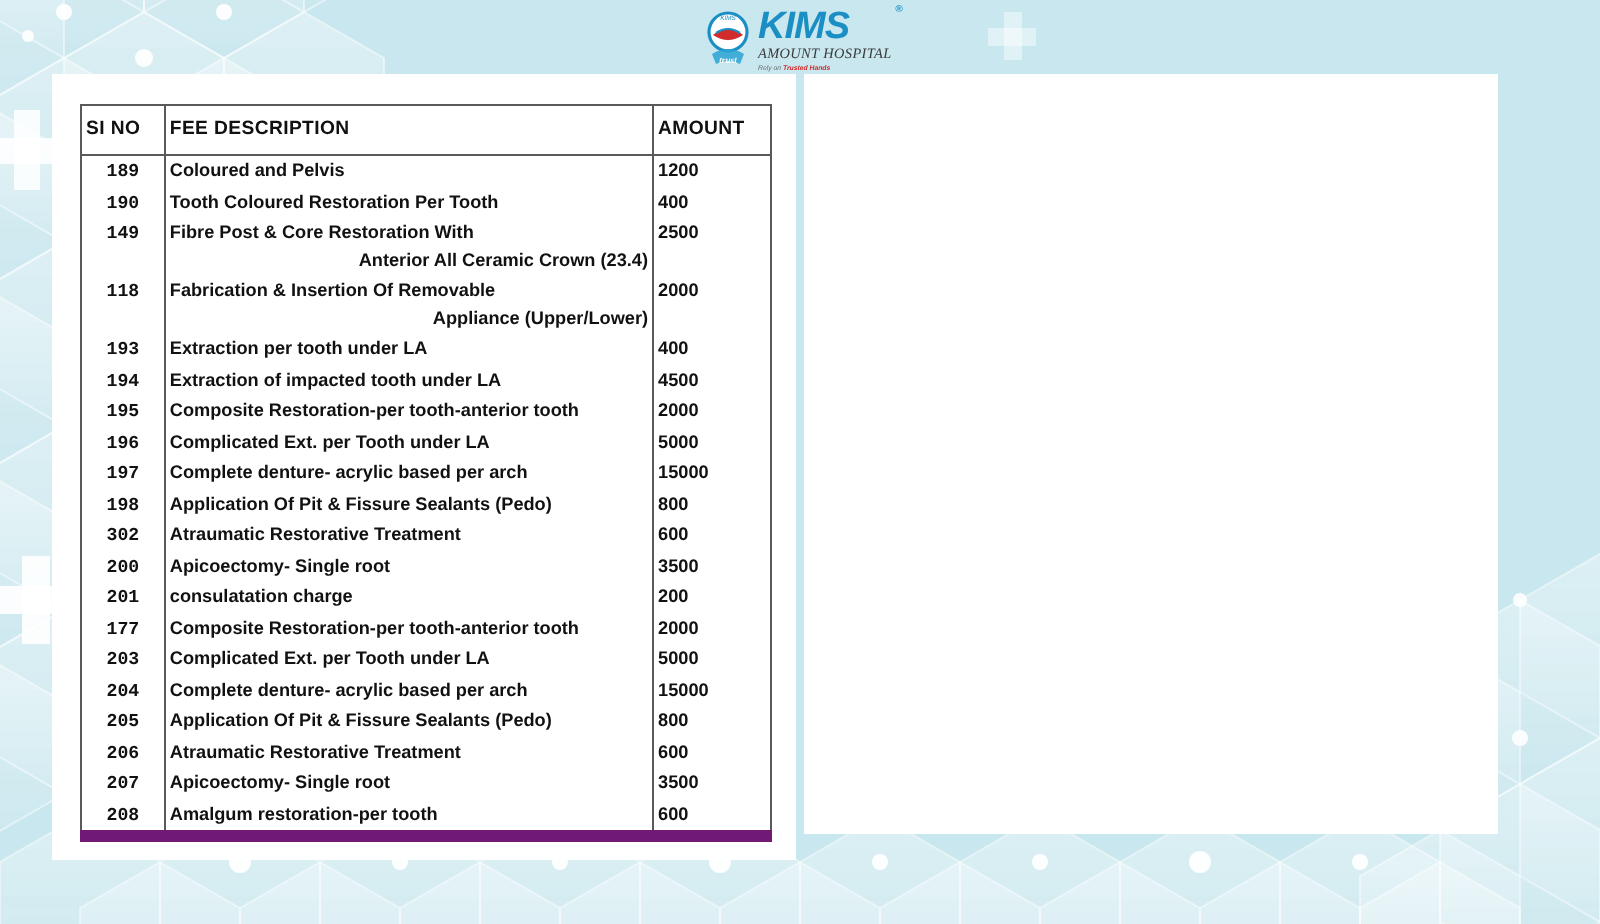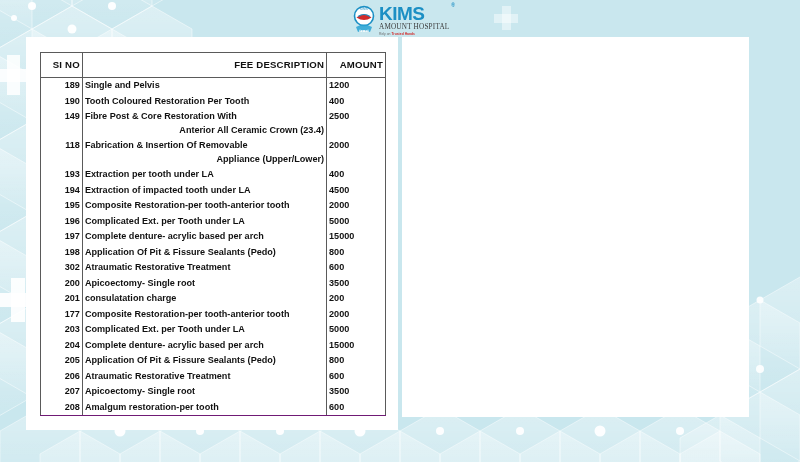--- a/index.html
+++ b/index.html
@@ -47,21 +47,21 @@
     position: absolute;
     background: #ffffff;
   }
   #panel-left  { left: 26px;  top: 37px; width: 372px; height: 393px; }
   #panel-right { left: 402px; top: 37px; width: 347px; height: 380px; }
 
   
   #logo {
     position: absolute; left: 352px; top: 4px;
     width: 96px; height: 32px;
-    display: flex; align-items: center; gap: 3px;
+    display: flex; align-items: center; gap: 3px; font-style: italic;
   }
   #logo-mark { width: 24px; height: 30px; flex: 0 0 24px; position: relative; }
   #logo-text { display: flex; flex-direction: column; line-height: 1; }
   #logo-kims {
     font-family: "Liberation Sans", sans-serif;
     font-weight: bold; font-size: 19px; color: #1b8fc4;
     letter-spacing: -0.5px; position: relative;
   }
   #logo-reg { font-size: 5px; vertical-align: super; position: absolute; top: -1px; right: -5px; color:#1b8fc4;}
   #logo-sub {
@@ -84,39 +84,39 @@
     font-family: "Liberation Sans", sans-serif;
   }
   #fee-table th, #fee-table td {
     border: 1px solid #5a5a5a;
     color: #111;
     vertical-align: top;
   }
   #fee-table thead th {
     font-size: 9.6px;
     font-weight: bold;
-    text-align: right;
+    text-align: left;
     padding: 6px 2px 7px;
     letter-spacing: 0.2px;
   }
   .col-sl   { width: 42px; }
   .col-desc { width: 245px; }
   .col-amt  { width: 59px; }
 
   #fee-table tbody td {
     font-size: 9.1px;
     font-weight: bold;
     padding: 1px 2px 1px;
     height: 15px;
     line-height: 13.5px;
     border-top: none;
     border-bottom: none;
   }
-  #fee-table tbody tr:last-child td { border-bottom: 1px solid #701a75; }
-  td.c-sl   { text-align: right; }
+  #fee-table tbody tr:last-child td { border-bottom: 6px solid #701a75; }
+  td.c-sl   { text-align: center; font-family: Liberation Mono, monospace; }
   td.c-desc { text-align: left; padding-left: 7px; }
   td.c-amt  { text-align: left; }
   td.c-desc .line2 { display: block; text-align: right; }
 </style>
 </head>
 <body>
 
 <div class="bg">
   <svg viewBox="0 0 800 462" xmlns="http://www.w3.org/2000/svg">
     <defs>
@@ -257,21 +257,21 @@
   <thead>
     <tr>
       <th>SI NO</th>
       <th>FEE DESCRIPTION</th>
       <th>AMOUNT</th>
     </tr>
   </thead>
   <tbody id="fee-table-body">
       <tr>
         <td class="c-sl">189</td>
-        <td class="c-desc"><span>Single and Pelvis</span></td>
+        <td class="c-desc"><span>Coloured and Pelvis</span></td>
         <td class="c-amt">1200</td>
       </tr>
       <tr>
         <td class="c-sl">190</td>
         <td class="c-desc"><span>Tooth Coloured Restoration Per Tooth</span></td>
         <td class="c-amt">400</td>
       </tr>
       <tr>
         <td class="c-sl">149</td>
         <td class="c-desc"><span>Fibre Post &amp; Core Restoration With</span><span class="line2">Anterior All Ceramic Crown (23.4)</span></td>

